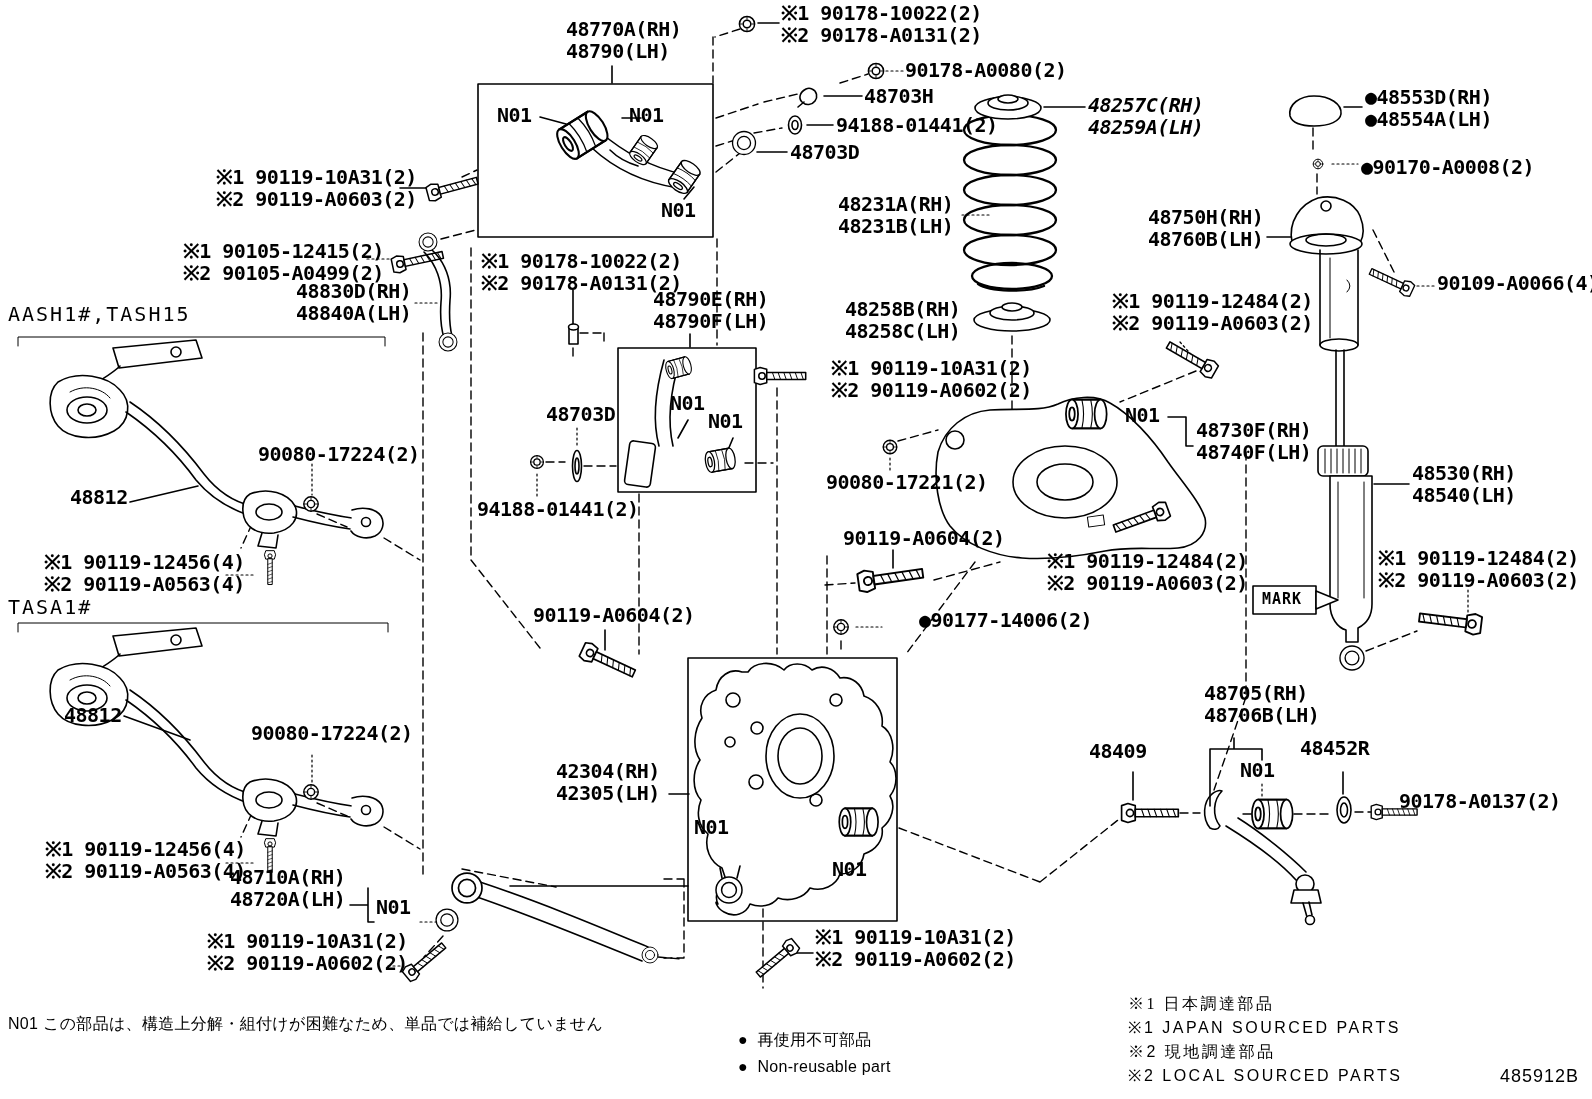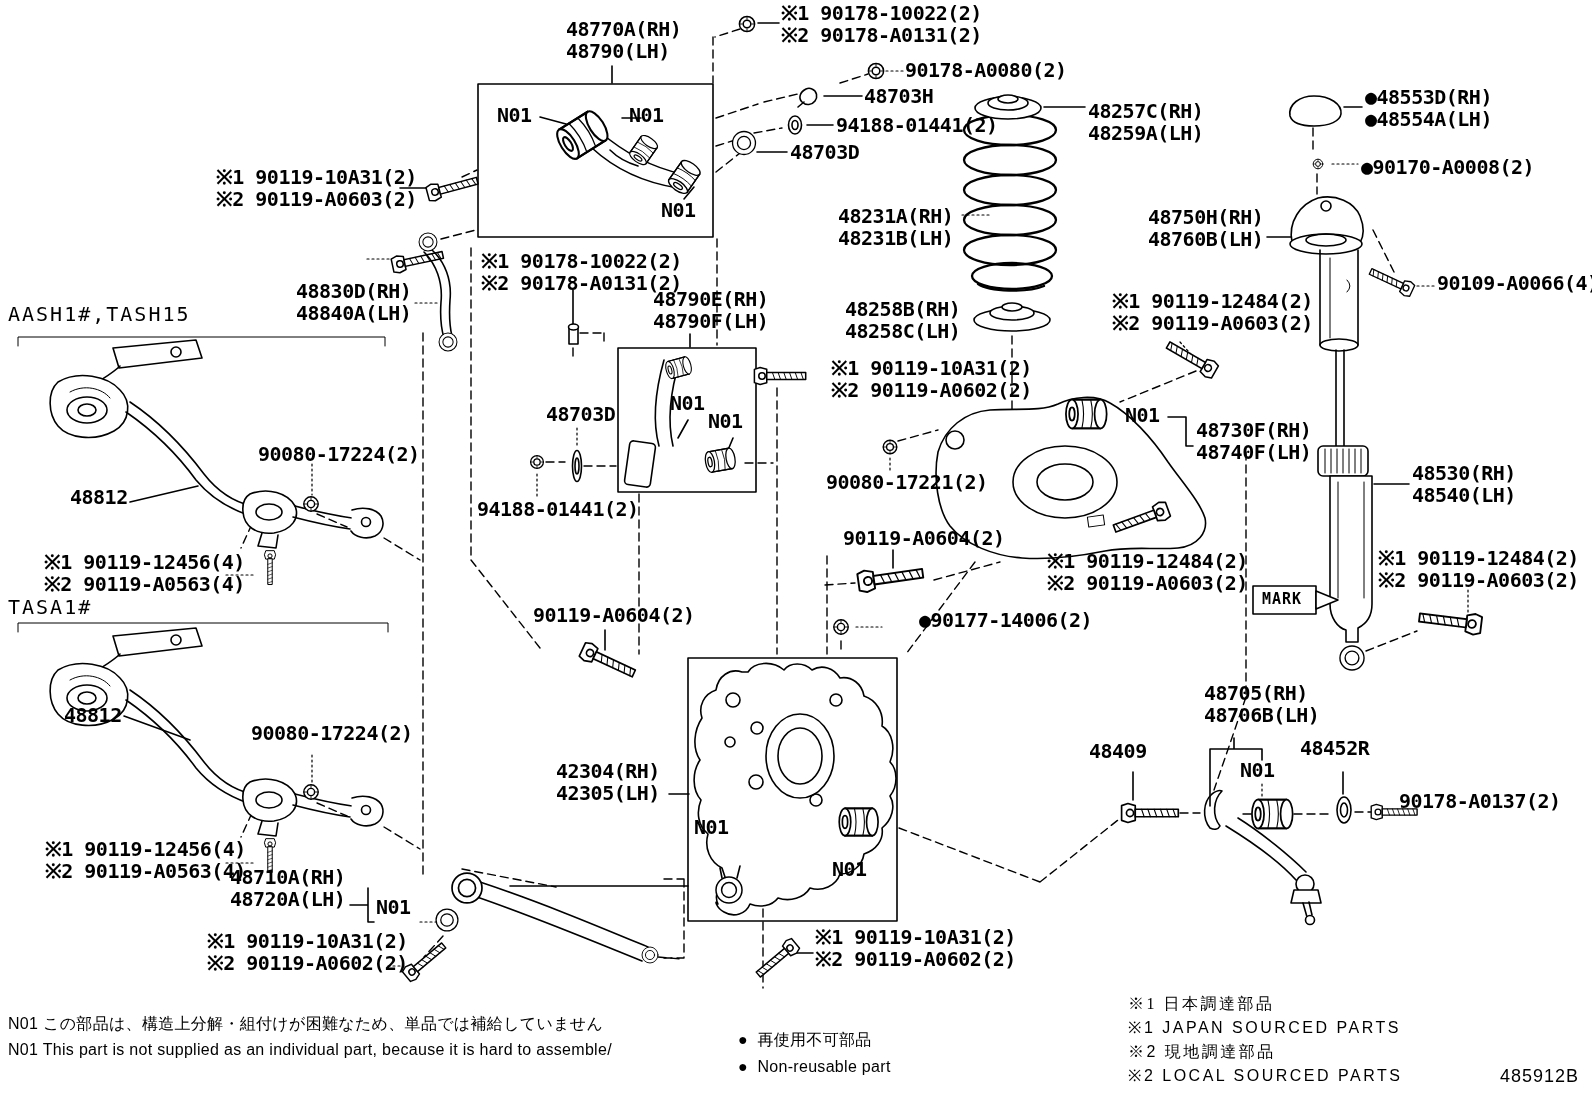--- a/index.html
+++ b/index.html
@@ -270,27 +270,28 @@
   </g>
 </svg>
 
 <div id="labels">
       <div class="lbl part" style="left: 566px; top: 18px;"><div>48770A(RH)</div><div>48790(LH)</div></div>
       <div class="lbl part" style="left: 781px; top: 2px;"><div>※1 90178-10022(2)</div><div>※2 90178-A0131(2)</div></div>
       <div class="lbl part" style="left: 905px; top: 59px;"><div>90178-A0080(2)</div></div>
       <div class="lbl part" style="left: 864px; top: 85px;"><div>48703H</div></div>
       <div class="lbl part" style="left: 836px; top: 114px;"><div>94188-01441(2)</div></div>
       <div class="lbl part" style="left: 790px; top: 141px;"><div>48703D</div></div>
-      <div class="lbl part" style="left: 1088px; top: 100px;"><div>48257C(RH)</div><div>48259A(LH)</div></div>
+      <div class="lbl part" style="left: 1088px; top: 94px; font-style: italic;"><div>48257C(RH)</div><div>48259A(LH)</div></div>
       <div class="lbl part" style="left: 1365px; top: 86px;"><div>●48553D(RH)</div><div>●48554A(LH)</div></div>
       <div class="lbl part" style="left: 1361px; top: 156px;"><div>●90170-A0008(2)</div></div>
-      <div class="lbl part" style="left: 838px; top: 205px;"><div>48231A(RH)</div><div>48231B(LH)</div></div>
+      <div class="lbl part" style="left: 838px; top: 193px;"><div>48231A(RH)</div><div>48231B(LH)</div></div>
       <div class="lbl part" style="left: 1148px; top: 206px;"><div>48750H(RH)</div><div>48760B(LH)</div></div>
       <div class="lbl part" style="left: 1437px; top: 272px;"><div>90109-A0066(4)</div></div>
       <div class="lbl part" style="left: 216px; top: 166px;"><div>※1 90119-10A31(2)</div><div>※2 90119-A0603(2)</div></div>
+      <div class="lbl part" style="left: 183px; top: 240px;"><div>※1 90105-12415(2)</div><div>※2 90105-A0499(2)</div></div>
       <div class="lbl part" style="left: 296px; top: 280px;"><div>48830D(RH)</div><div>48840A(LH)</div></div>
       <div class="lbl part" style="left: 481px; top: 250px;"><div>※1 90178-10022(2)</div><div>※2 90178-A0131(2)</div></div>
       <div class="lbl part" style="left: 653px; top: 288px;"><div>48790E(RH)</div><div>48790F(LH)</div></div>
       <div class="lbl part" style="left: 845px; top: 298px;"><div>48258B(RH)</div><div>48258C(LH)</div></div>
       <div class="lbl part" style="left: 1112px; top: 290px;"><div>※1 90119-12484(2)</div><div>※2 90119-A0603(2)</div></div>
       <div class="lbl part" style="left: 546px; top: 403px;"><div>48703D</div></div>
       <div class="lbl part" style="left: 831px; top: 357px;"><div>※1 90119-10A31(2)</div><div>※2 90119-A0602(2)</div></div>
       <div class="lbl part" style="left: 477px; top: 498px;"><div>94188-01441(2)</div></div>
       <div class="lbl part" style="left: 826px; top: 471px;"><div>90080-17221(2)</div></div>
       <div class="lbl part" style="left: 1196px; top: 419px;"><div>48730F(RH)</div><div>48740F(LH)</div></div>
@@ -321,21 +322,21 @@
       <div class="lbl part" style="left: 708px; top: 410px;"><div>N01</div></div>
       <div class="lbl part" style="left: 1125px; top: 404px;"><div>N01</div></div>
       <div class="lbl part" style="left: 694px; top: 816px;"><div>N01</div></div>
       <div class="lbl part" style="left: 832px; top: 858px;"><div>N01</div></div>
       <div class="lbl part" style="left: 1240px; top: 759px;"><div>N01</div></div>
       <div class="lbl part" style="left: 376px; top: 896px;"><div>N01</div></div>
       <div class="lbl sec" style="left: 8px; top: 303px;"><div>AASH1#,TASH15</div></div>
       <div class="lbl sec" style="left: 8px; top: 596px;"><div>TASA1#</div></div>
       <div class="lbl mark" style="left: 1262px; top: 592px;"><div>MARK</div></div>
       <div class="lbl note" style="left: 8px; top: 1014px;"><div>N01 この部品は、構造上分解・組付けが困難なため、単品では補給していません</div></div>
-      <div class="lbl note" style="left: 8px; top: 1040px;"><div>N01 This part is not supplied as an individual part, because it is hard to assemble/</div></div>
+      <div class="lbl note" style="left: 8px; top: 1040px;"></div>
       <div class="lbl note" style="left: 738px; top: 1030px;"><div>●  再使用不可部品</div></div>
       <div class="lbl note" style="left: 738px; top: 1057px;"><div>●  Non-reusable part</div></div>
       <div class="lbl note-sp" style="left: 1128px; top: 994px; font-family: Liberation Serif, serif;"><div>※1 日本調達部品</div></div>
       <div class="lbl note-sp" style="left: 1128px; top: 1018px;"><div>※1 JAPAN SOURCED PARTS</div></div>
       <div class="lbl note-sp" style="left: 1128px; top: 1042px;"><div>※2 現地調達部品</div></div>
       <div class="lbl note-sp" style="left: 1128px; top: 1066px;"><div>※2 LOCAL SOURCED PARTS</div></div>
       <div class="lbl doc" style="left: 1500px; top: 1066px;"><div>485912B</div></div>
     </div>
 
 </div>

